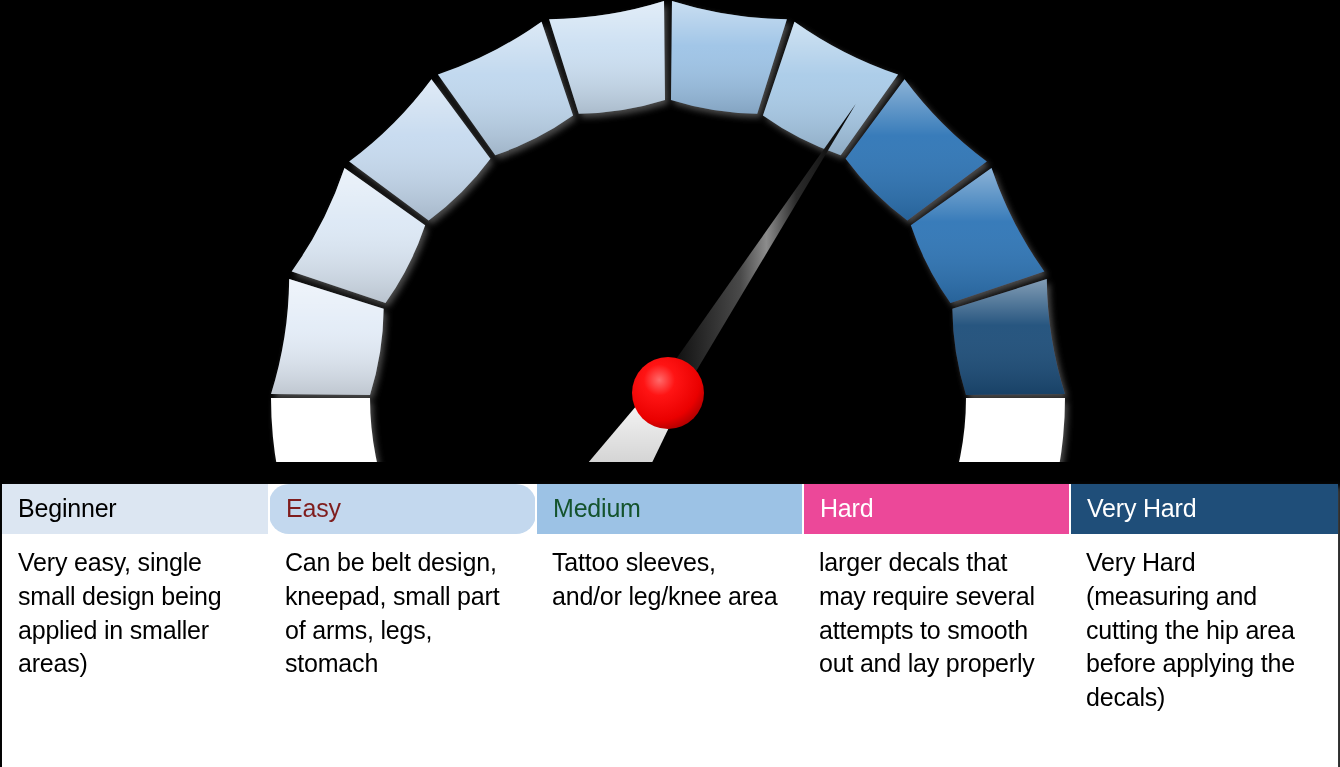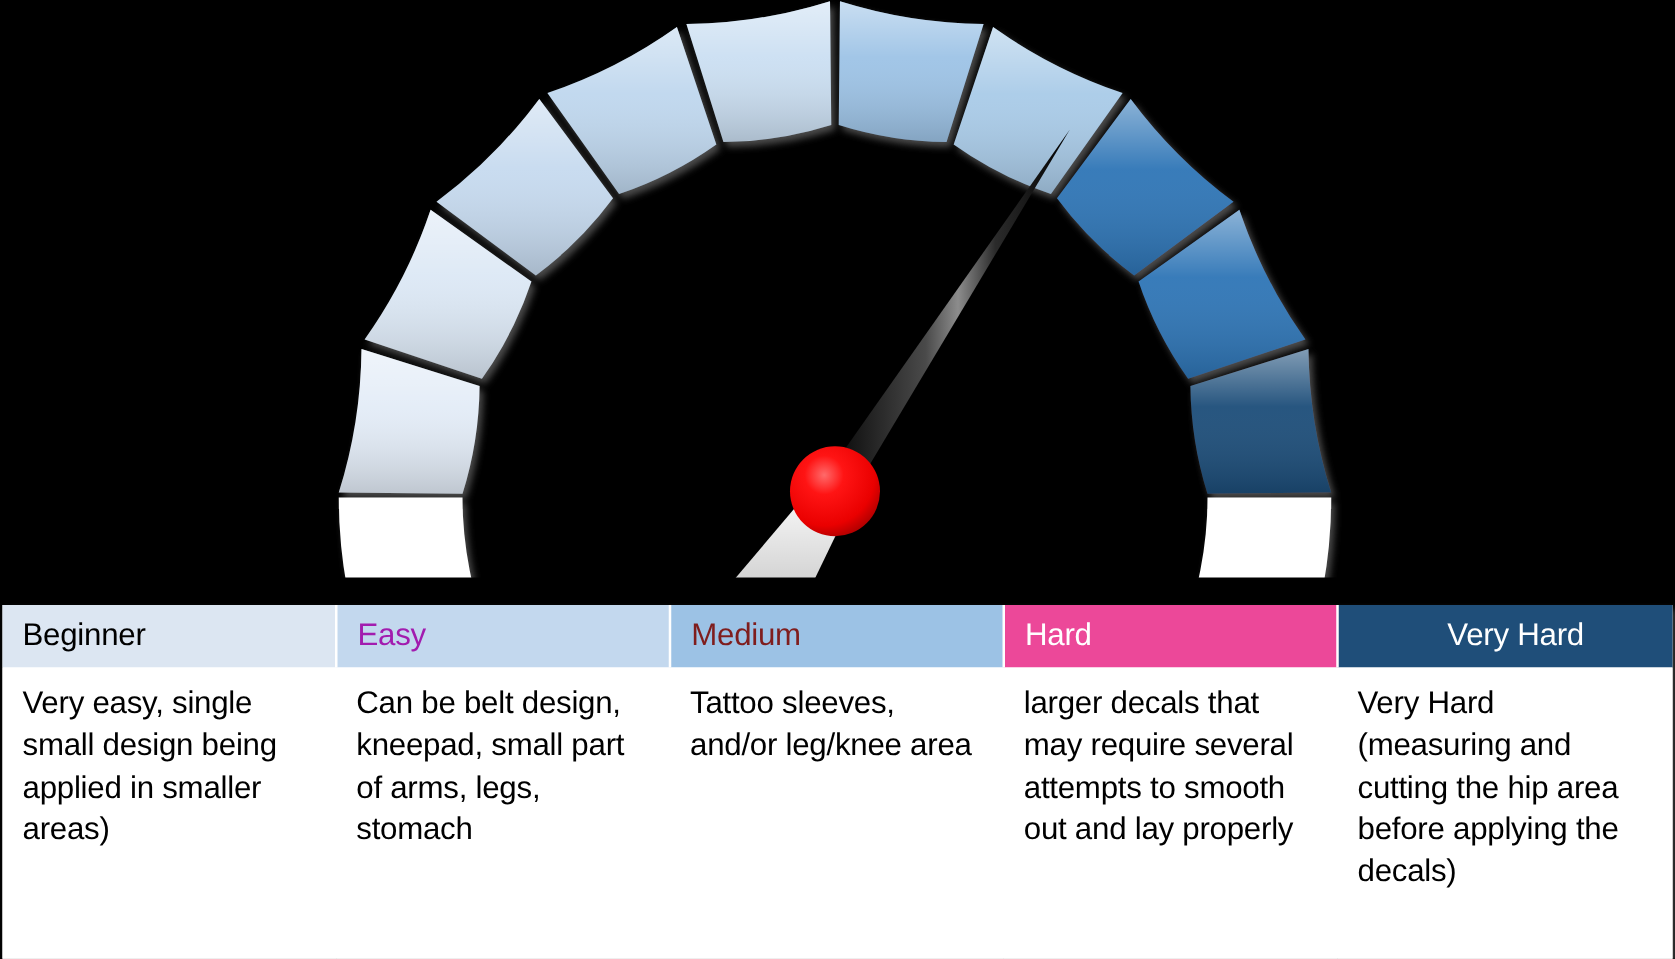--- a/index.html
+++ b/index.html
@@ -154,24 +154,24 @@
       <colgroup>
         <col>
           <col>
           <col>
           <col>
           <col class="last">
       </colgroup>
       <thead>
         <tr>
           <th class="hdr" style="background: rgb(220, 230, 242); color: rgb(0, 0, 0);">Beginner</th>
-          <th class="hdr" style="background: rgb(195, 216, 238); color: #a21caf;">Easy</th>
-          <th class="hdr" style="background: rgb(156, 194, 229); color: #7f1d1d;">Medium</th>
+          <th class="hdr" style="background: rgb(195, 216, 238); color: #7f1d1d; border-radius: 20px;">Easy</th>
+          <th class="hdr" style="background: rgb(156, 194, 229); color: #14532d;">Medium</th>
           <th class="hdr" style="background: #ec4899; color: rgb(255, 255, 255);">Hard</th>
-          <th class="hdr" style="background: rgb(31, 78, 121); color: rgb(255, 255, 255); text-align: center;">Very Hard</th>
+          <th class="hdr" style="background: rgb(31, 78, 121); color: rgb(255, 255, 255);">Very Hard</th>
         </tr>
       </thead>
       <tbody>
         <tr>
           <td class="cell">Very easy, single small design being applied in smaller areas)</td>
           <td class="cell">Can be belt design, kneepad, small part of arms, legs, stomach</td>
           <td class="cell">Tattoo sleeves, and/or leg/knee area</td>
           <td class="cell">larger decals that may require several attempts to smooth out and lay properly</td>
           <td class="cell">Very Hard (measuring and cutting the hip area before applying the decals)</td>
         </tr>

